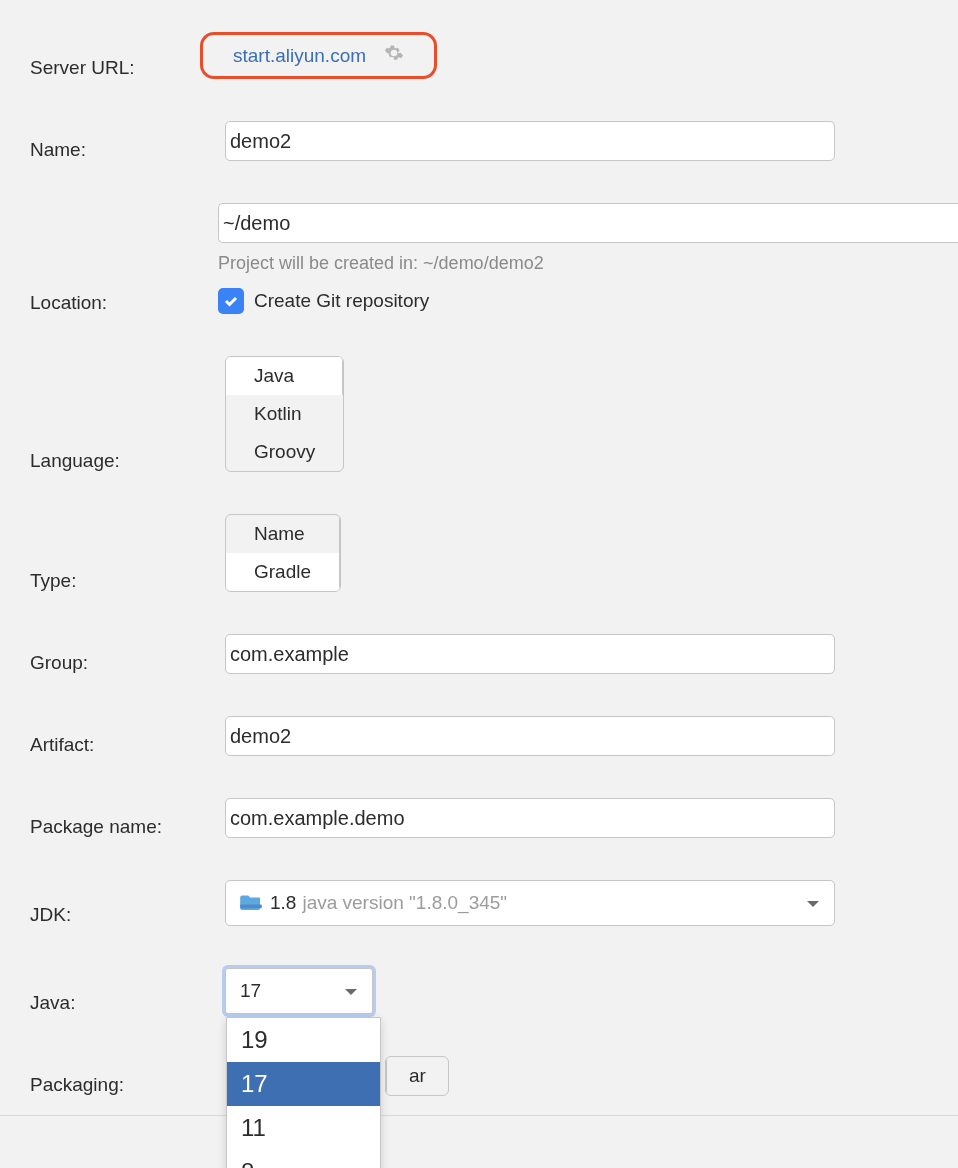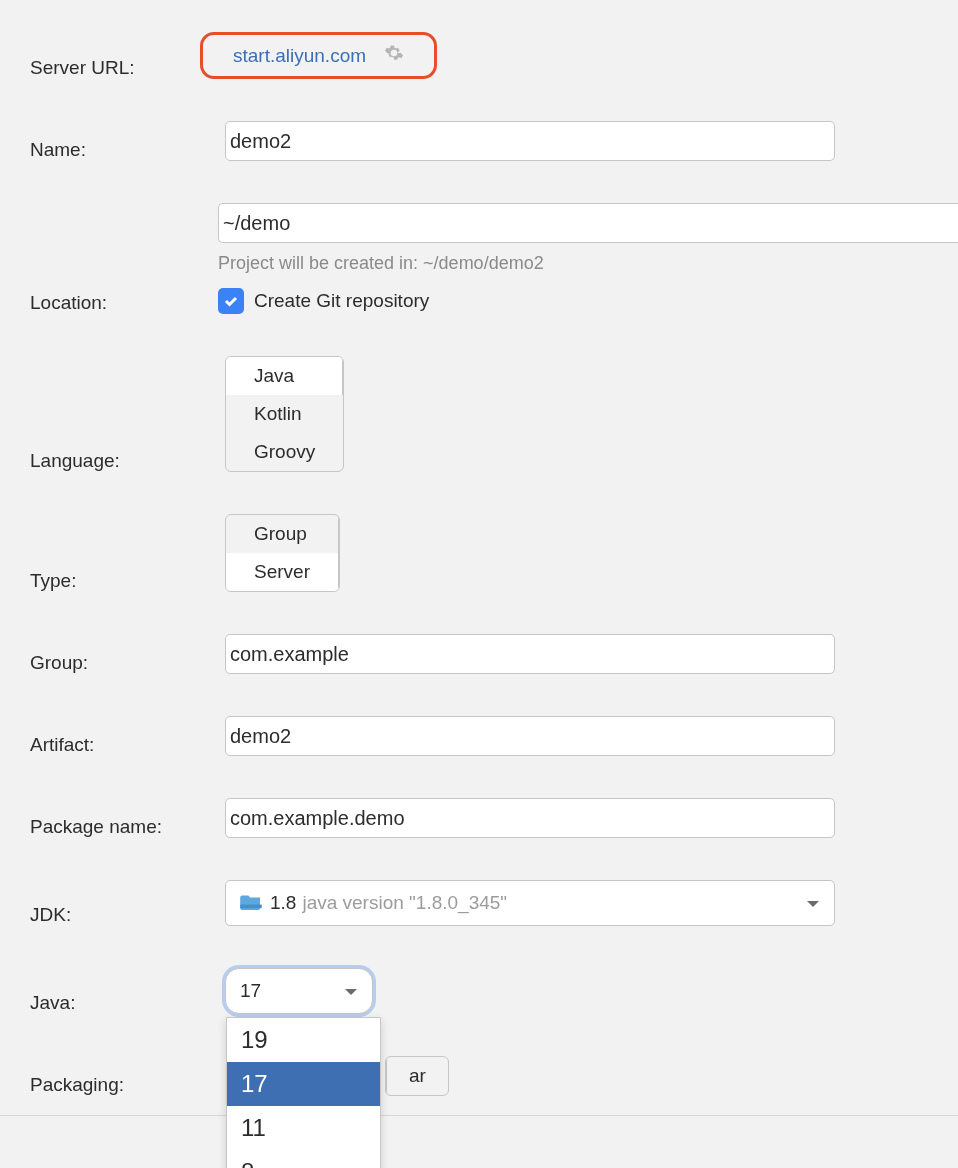--- a/index.html
+++ b/index.html
@@ -111,21 +111,21 @@
   }
   .dropdown .caret {
     margin-left: auto;
   }
   .jdk-ver { color: #2c2c2c; margin-right: 6px; }
   .jdk-desc { color: #9c9c9c; }
   .small-select {
     width: 148px;
     height: 46px;
     border: 1px solid #c6c6c6;
-    border-radius: 14px;
+    border-radius: 3px;
     background: #fff;
     display: flex;
     align-items: center;
     padding: 0 14px;
     position: relative;
     box-shadow: 0 0 0 3px #b7cdf0;
   }
   .small-select .caret { margin-left: auto; }
   .caret svg { fill: #6b6b6b; }
   .options-popup {
@@ -215,22 +215,22 @@
         <div class="seg">Kotlin</div>
         <div class="seg">Groovy</div>
       </div>
     </div>
   </div>
 
   <div class="row">
     <div class="label">Type:</div>
     <div class="field">
       <div class="seg-group">
-        <div class="seg" style="border-right:1px solid #c6c6c6">Group</div>
-        <div class="seg selected" style="border-left:none">Server</div>
+        <div class="seg" style="border-right:1px solid #c6c6c6">Name</div>
+        <div class="seg selected" style="border-left:none">Gradle</div>
       </div>
     </div>
   </div>
 
   <div class="row">
     <div class="label">Group:</div>
     <div class="field">
       <input class="text-input" value="com.example" style="">
     </div>
   </div>

